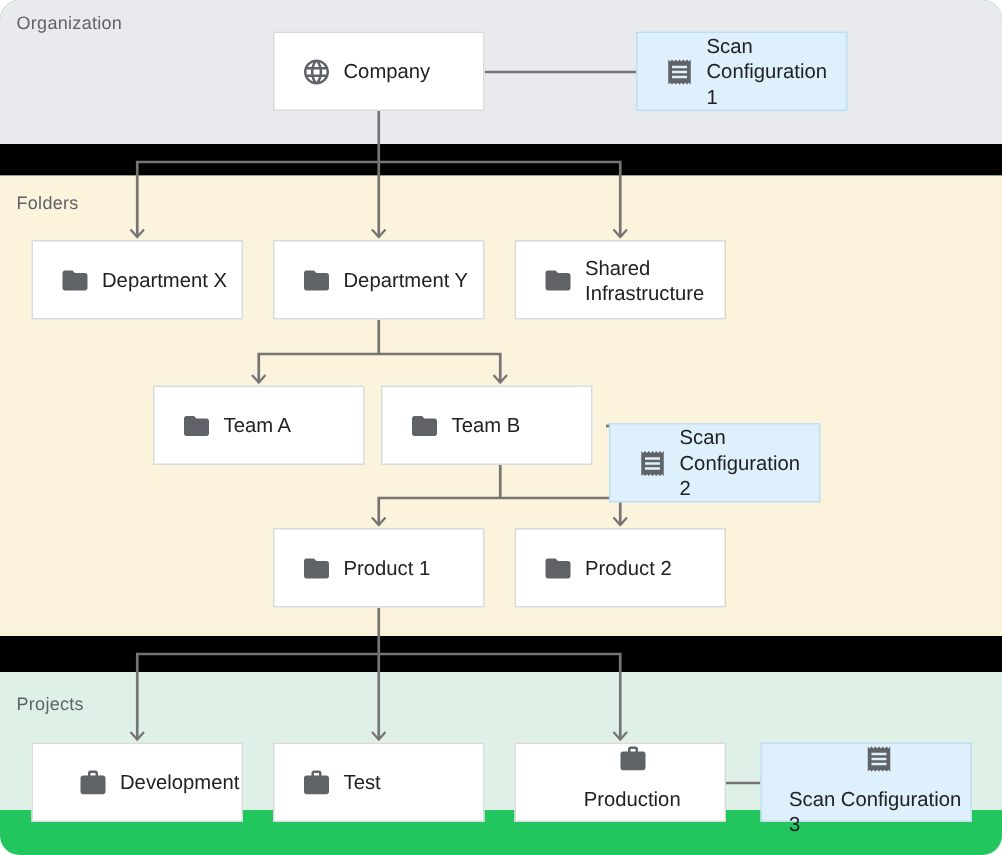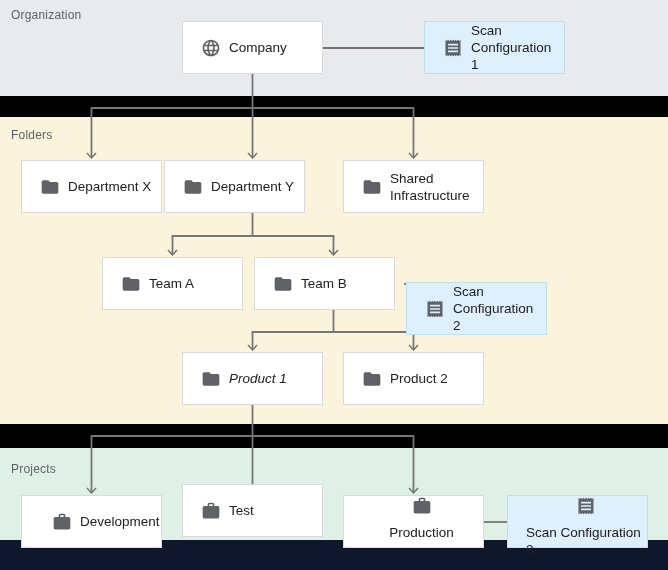--- a/index.html
+++ b/index.html
@@ -1,19 +1,20 @@
 <!DOCTYPE html>
 <html style="--org-bg: #e8eaed; --folders-bg: #fbf3db; --projects-bg: #dff0e7; --divider: #000000; --node-bg: #ffffff; --node-border: #d9dadb; --scan-bg: #ddf0fb; --scan-border: #bfdfef; --connector: #757575; --icon: #5f6368; --label-text: #202124; --section-label: #5f6368;"><head>
 <meta charset="utf-8">
 <style>
   html,body{margin:0;padding:0;background:#fff;}
   .canvas{
     position:relative;width:668px;height:570px;overflow:hidden;
     font-family:"Liberation Sans",sans-serif;
-    background:#0f172a;
+    background:#22c55e;
+    border-radius:13px;
   }
   .section{position:absolute;left:0;width:668px;}
   .sec-label{position:absolute;font-size:12px;color:var(--section-label,#5f6368);letter-spacing:.2px;}
   .bar{position:absolute;left:0;width:668px;background:var(--divider,#000);}
   .connectors{position:absolute;left:0;top:0;}
   .connectors .c{stroke:var(--connector,#757575);stroke-width:1.8;fill:none;}
   .connectors .a{stroke:var(--connector,#757575);stroke-width:1.5;fill:none;}
   .node{
     position:absolute;width:141px;height:53px;box-sizing:border-box;
     background:var(--node-bg,#fff);border:1px solid var(--node-border,#d9dadb);
@@ -96,21 +97,21 @@
 
   <div class="node" style="left:21px;top:160px;">
     <span class="icon">
         <svg viewBox="0 0 24 24">
           <path d="M10 4H4c-1.1 0-1.99.9-1.99 2L2 18c0 1.1.9 2 2 2h16c1.1 0 2-.9 2-2V8c0-1.1-.9-2-2-2h-8l-2-2z"></path>
         </svg>
       </span>
     <span class="label">Department X</span>
   </div>
 
-  <div class="node" style="left:164px;top:160px;">
+  <div class="node" style="left:182px;top:160px;">
     <span class="icon">
         <svg viewBox="0 0 24 24">
           <path d="M10 4H4c-1.1 0-1.99.9-1.99 2L2 18c0 1.1.9 2 2 2h16c1.1 0 2-.9 2-2V8c0-1.1-.9-2-2-2h-8l-2-2z"></path>
         </svg>
       </span>
     <span class="label">Department Y</span>
   </div>
 
   <div class="node" style="left:343px;top:160px;">
     <span class="icon">
@@ -141,21 +142,21 @@
 
   <div class="node scan" style="left:406px;top:257px;margin-top:25px;">
     <span class="icon">
         <svg viewBox="0 0 24 24">
           <path d="M18 17H6v-2h12v2zm0-4H6v-2h12v2zm0-4H6V7h12v2zM3 22l1.5-1.5L6 22l1.5-1.5L9 22l1.5-1.5L12 22l1.5-1.5L15 22l1.5-1.5L18 22l1.5-1.5L21 22V2l-1.5 1.5L18 2l-1.5 1.5L15 2l-1.5 1.5L12 2l-1.5 1.5L9 2 7.5 3.5 6 2 4.5 3.5 3 2v20z"></path>
         </svg>
       </span>
     <span class="label">Scan Configuration 2</span>
   </div>
 
-  <div class="node" style="left:182px;top:352px;font-style:italic;">
+  <div class="node" style="left:182px;top:352px;">
     <span class="icon">
         <svg viewBox="0 0 24 24">
           <path d="M10 4H4c-1.1 0-1.99.9-1.99 2L2 18c0 1.1.9 2 2 2h16c1.1 0 2-.9 2-2V8c0-1.1-.9-2-2-2h-8l-2-2z"></path>
         </svg>
       </span>
     <span class="label">Product 1</span>
   </div>
 
   <div class="node" style="left:343px;top:352px;">
     <span class="icon">
@@ -168,21 +169,21 @@
 
   <div class="node" style="left:21px;top:495px;padding-left:30px;">
     <span class="icon">
         <svg viewBox="0 0 24 24">
           <path d="M20 6h-4V4c0-1.11-.89-2-2-2h-4c-1.11 0-2 .89-2 2v2H4c-1.11 0-1.99.89-1.99 2L2 19c0 1.11.89 2 2 2h16c1.11 0 2-.89 2-2V8c0-1.11-.89-2-2-2zm-6 0h-4V4h4v2z"></path>
         </svg>
       </span>
     <span class="label">Development</span>
   </div>
 
-  <div class="node" style="left:182px;top:484px;">
+  <div class="node" style="left:182px;top:495px;">
     <span class="icon">
         <svg viewBox="0 0 24 24">
           <path d="M20 6h-4V4c0-1.11-.89-2-2-2h-4c-1.11 0-2 .89-2 2v2H4c-1.11 0-1.99.89-1.99 2L2 19c0 1.11.89 2 2 2h16c1.11 0 2-.89 2-2V8c0-1.11-.89-2-2-2zm-6 0h-4V4h4v2z"></path>
         </svg>
       </span>
     <span class="label">Test</span>
   </div>
 
   <div class="node" style="left:343px;top:495px;flex-direction:column;">
     <span class="icon">

